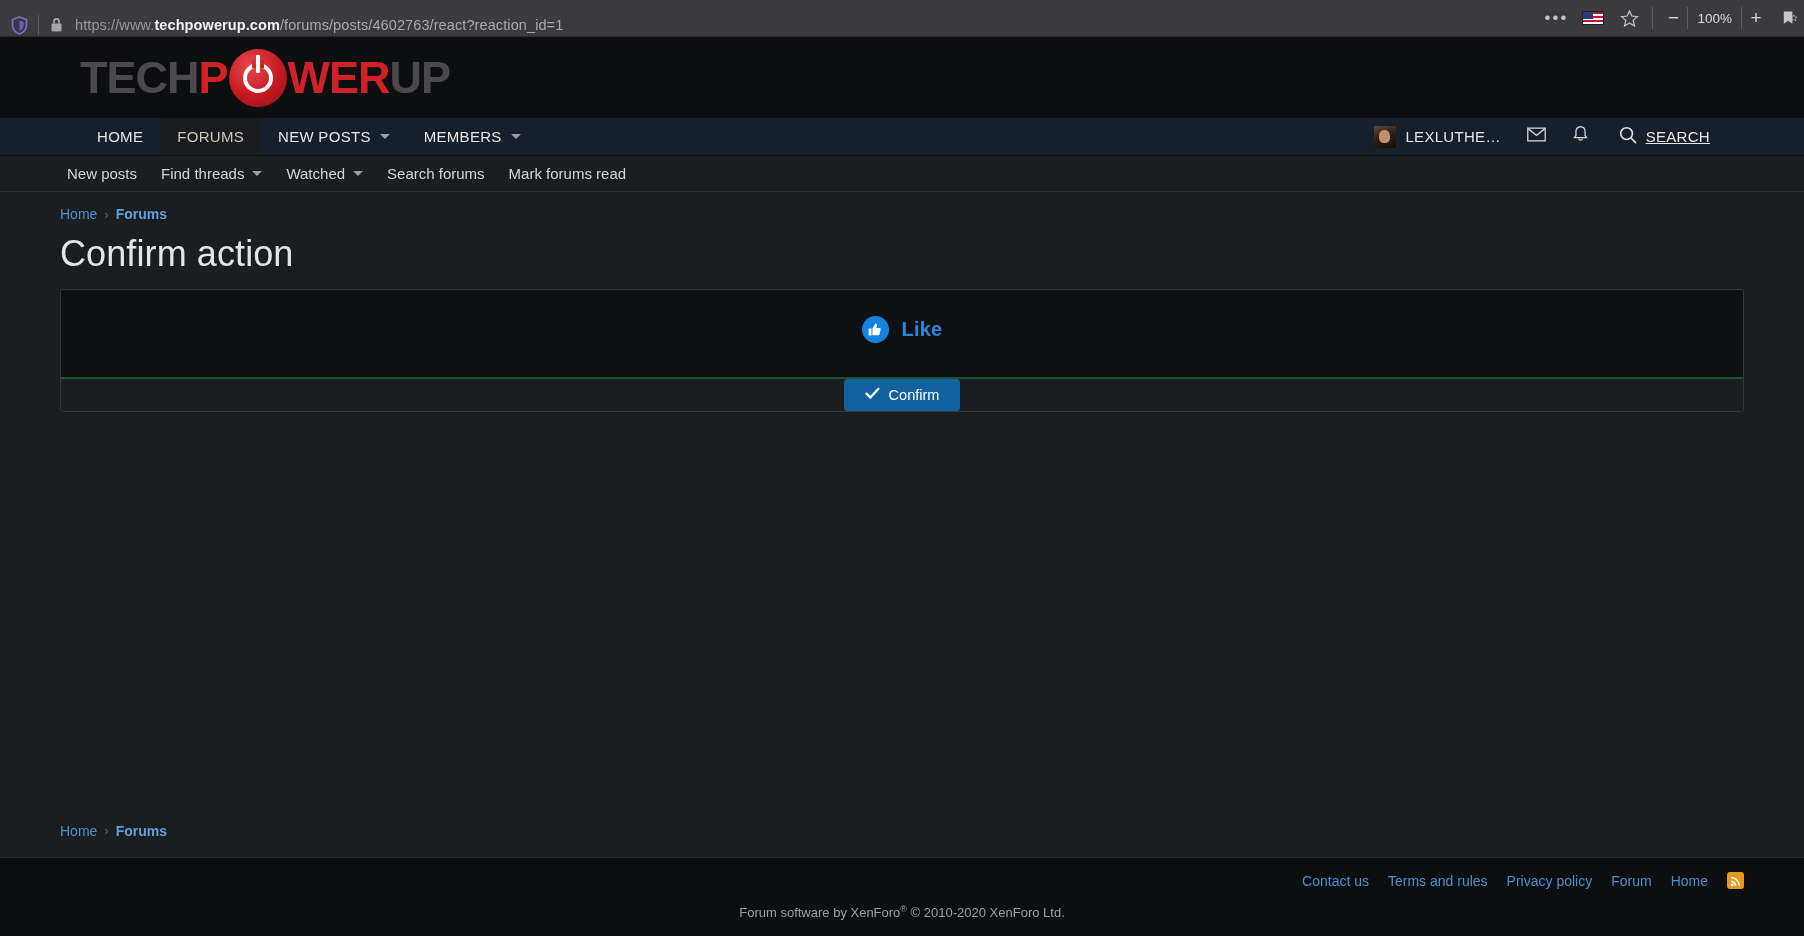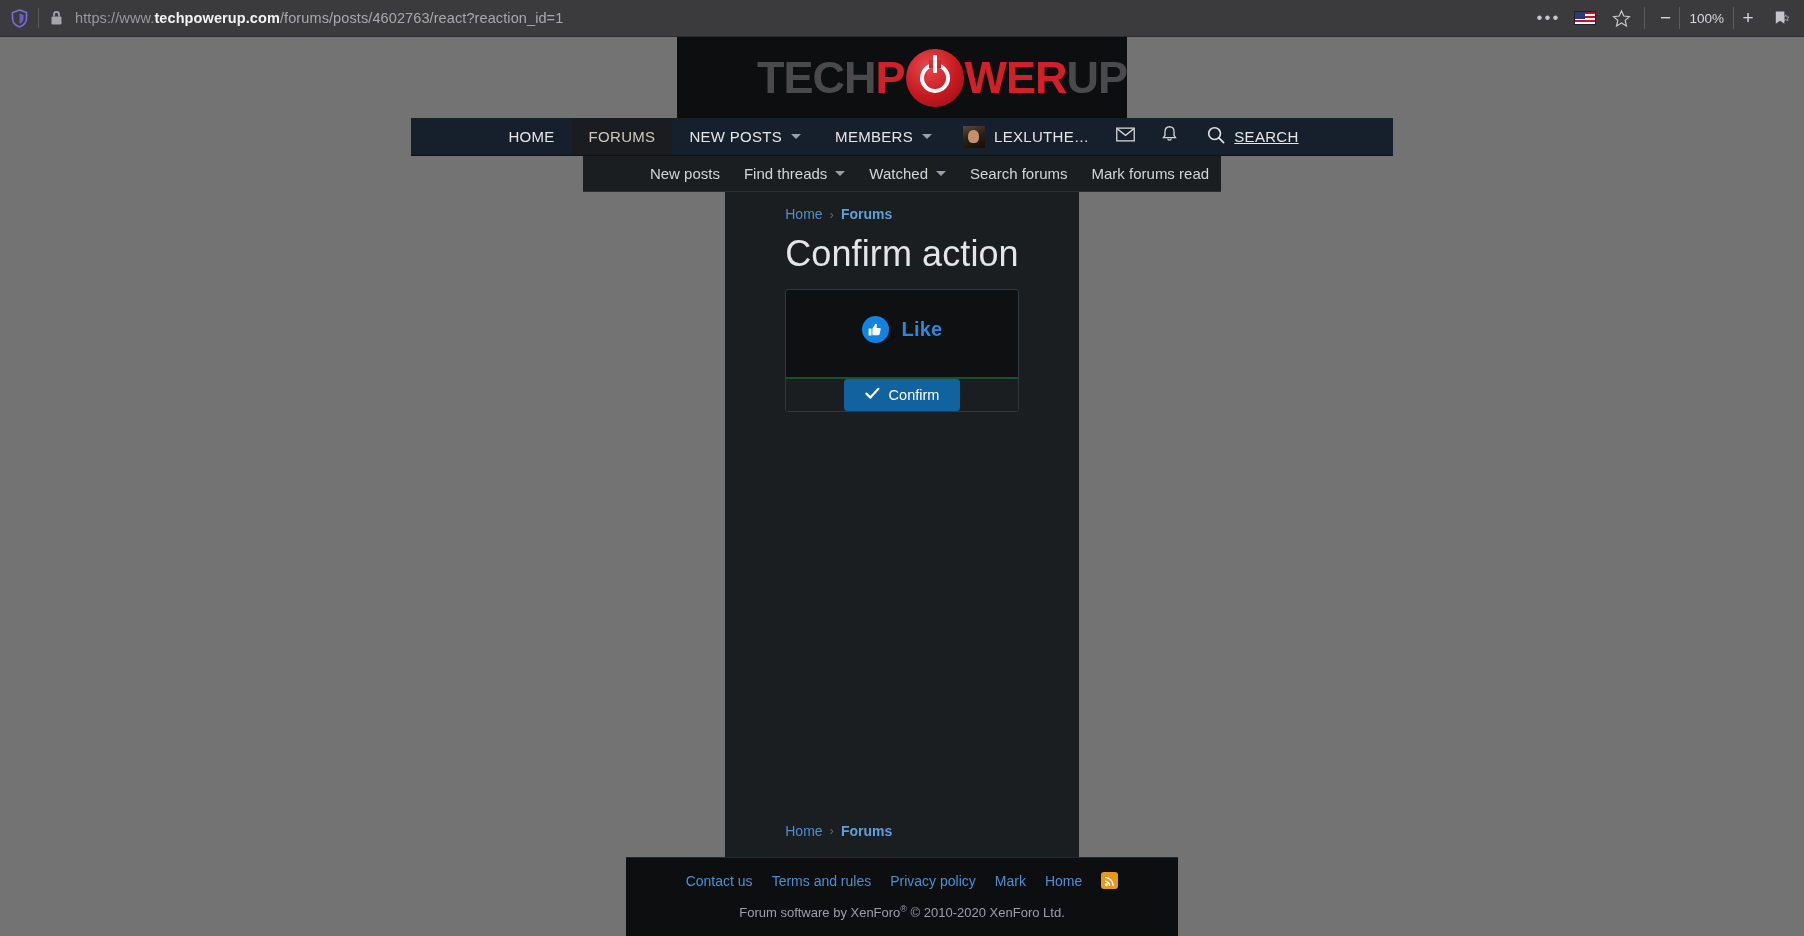--- a/index.html
+++ b/index.html
@@ -10,22 +10,22 @@
     overflow: hidden;
     background: #1b1e21;
     font-family: "Liberation Sans", sans-serif;
   }
 
   
   .browser-bar {
     height: 37px;
     background: #3b3b3d;
     display: flex;
-    align-items: center;
-    padding: 0 12px 0 8px;
+    align-items: flex-end;
+    padding: 0 4px 0 8px;
     border-bottom: 1px solid #2b2b2d;
   }
   .chrome-left {
     display: flex;
     align-items: center;
     gap: 8px;
     flex: 1;
     min-width: 0;
   }
   .shield-icon {
@@ -75,24 +75,23 @@
   .flag .canton { position: absolute; left: 0; top: 0; width: 10px; height: 7px; background: #2a3b7d; }
   .vsep { width: 1px; height: 22px; background: #5d5d60; }
   .zoomgrp { display: flex; align-items: center; gap: 0px; padding-left: 6px; }
   .zbtn { width: 28px; height: 28px; display: flex; align-items: center; justify-content: center; color: #d4d4d8; font-size: 19px; }
   .zlabel { font-size: 13.5px; color: #d9d9dd; padding: 0 9px; }
 
   
   .site {
     width: 100%;
     height: 899px;
-    background: #737373;
+    background: #ec4899;
     display: flex;
     flex-direction: column;
-    align-items: center;
   }
   .logo-band {
     height: 81px;
     background: #0d0e10;
     display: flex;
     align-items: center;
     padding-left: 80px;
   }
   .logo {
     display: flex;
@@ -540,21 +539,21 @@
       <span class="sep">›</span>
       <a class="bold">Forums</a>
     </div>
   </div>
 
   <div class="footer">
     <div class="footer-links">
       <a>Contact us</a>
       <a>Terms and rules</a>
       <a>Privacy policy</a>
-      <a>Mark</a>
+      <a>Forum</a>
       <a>Home</a>
       <span class="rss">
         <svg width="12" height="12" viewBox="0 0 12 12">
             <circle cx="2.2" cy="9.8" r="1.5" fill="#ffffff"></circle>
             <path d="M1 6.2 a4.6 4.6 0 0 1 4.6 4.6" fill="none" stroke="#ffffff" stroke-width="1.5"></path>
             <path d="M1 2.6 a8.2 8.2 0 0 1 8.2 8.2" fill="none" stroke="#ffffff" stroke-width="1.5"></path>
           </svg>
       </span>
     </div>
     <div class="footer-copy">

